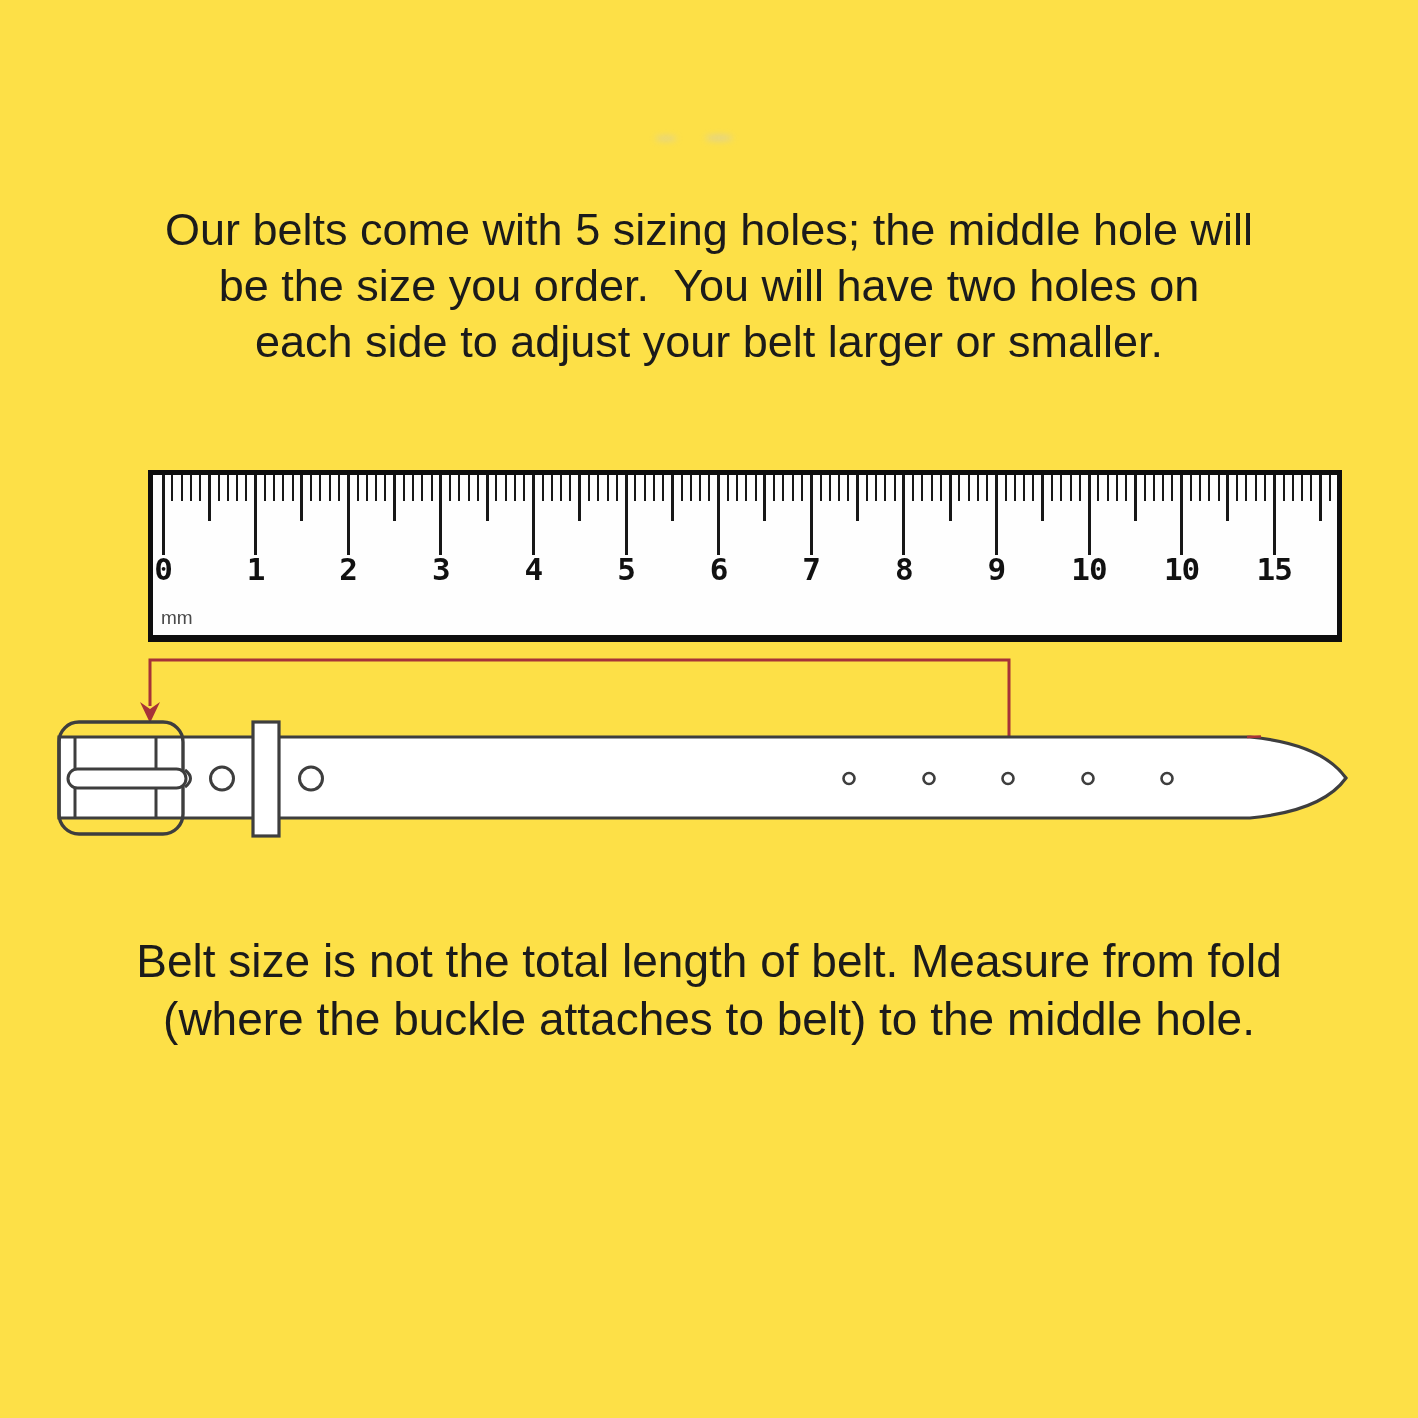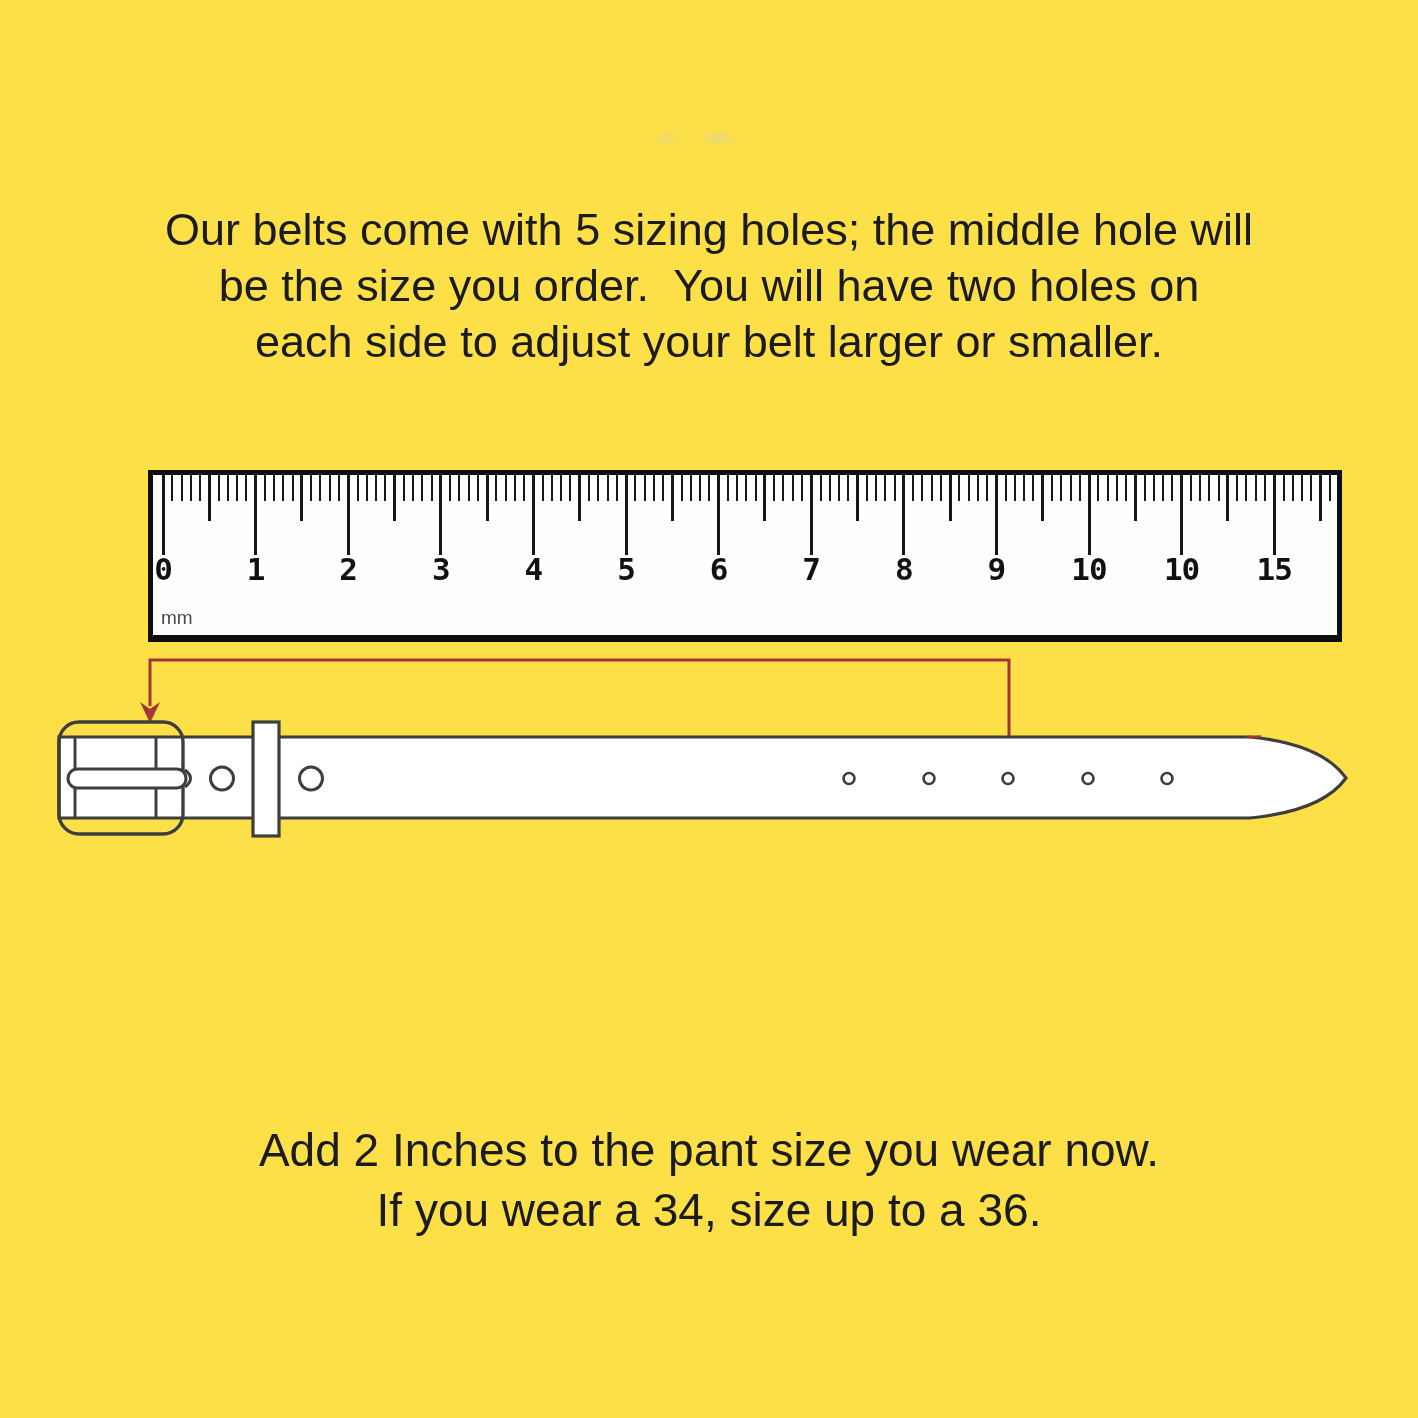--- a/index.html
+++ b/index.html
@@ -253,16 +253,16 @@
         <circle cx="849" cy="778.5" r="5.5" fill="#ffffff" class="belt-line" stroke-width="2.6"></circle>
         <circle cx="929" cy="778.5" r="5.5" fill="#ffffff" class="belt-line" stroke-width="2.6"></circle>
         <circle cx="1008" cy="778.5" r="5.5" fill="#ffffff" class="belt-line" stroke-width="2.6"></circle>
         <circle cx="1088" cy="778.5" r="5.5" fill="#ffffff" class="belt-line" stroke-width="2.6"></circle>
         <circle cx="1167" cy="778.5" r="5.5" fill="#ffffff" class="belt-line" stroke-width="2.6"></circle>
       </g>
 
     <line class="red-stroke" x1="1247" y1="737" x2="1261" y2="736.5" stroke-width="2.6"></line>
   </svg>
 
-  <p class="para tip">Add 2 Inches to the pant size you wear now.
-If you wear a 34, size up to a 36.</p>
+  <p class="para note">Belt size is not the total length of belt. Measure from fold
+(where the buckle attaches to belt) to the middle hole.</p>
 
 </div>
 
 </body></html>

